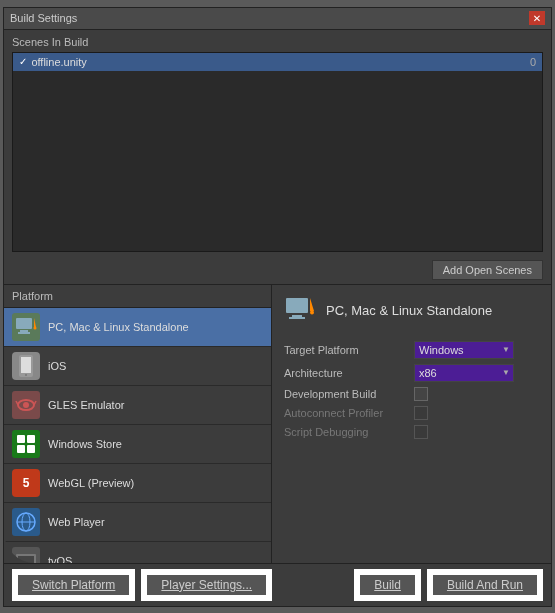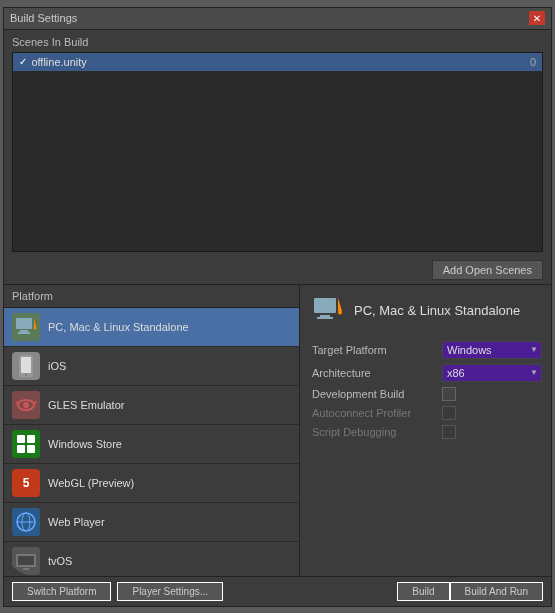--- a/index.html
+++ b/index.html
@@ -113,21 +113,21 @@
       cursor: pointer;
     }
     
     .platform-section {
       display: flex;
       flex: 1;
       overflow: hidden;
       border-top: 1px solid #222;
     }
     .platform-left {
-      width: 296px;
+      width: 268px;
       flex-shrink: 0;
       display: flex;
       flex-direction: column;
       border-right: 1px solid #222;
     }
     .platform-label {
       color: #bbb;
       font-size: 11px;
       padding: 5px 8px;
       border-bottom: 1px solid #222;
@@ -233,28 +233,30 @@
       border-top: 1px solid #222;
       flex-shrink: 0;
       background: #3c3c3c;
     }
     .bottom-left {
       display: flex;
       gap: 6px;
     }
     .bottom-right {
       display: flex;
+      gap: 6px;
     }
     .btn {
       background: #555;
       color: #ccc;
-      border: 1px solid #ffffff;
+      border: 6px solid #ffffff;
       padding: 3px 14px;
-      font-size: 10px;
+      font-size: 12px;
       cursor: pointer;
+      text-decoration: underline;
     }
     .platform-left-inner {
       display: flex;
       flex: 1;
       overflow: hidden;
     }
     .platform-list-wrapper {
       flex: 1;
       overflow-y: scroll;
     }

